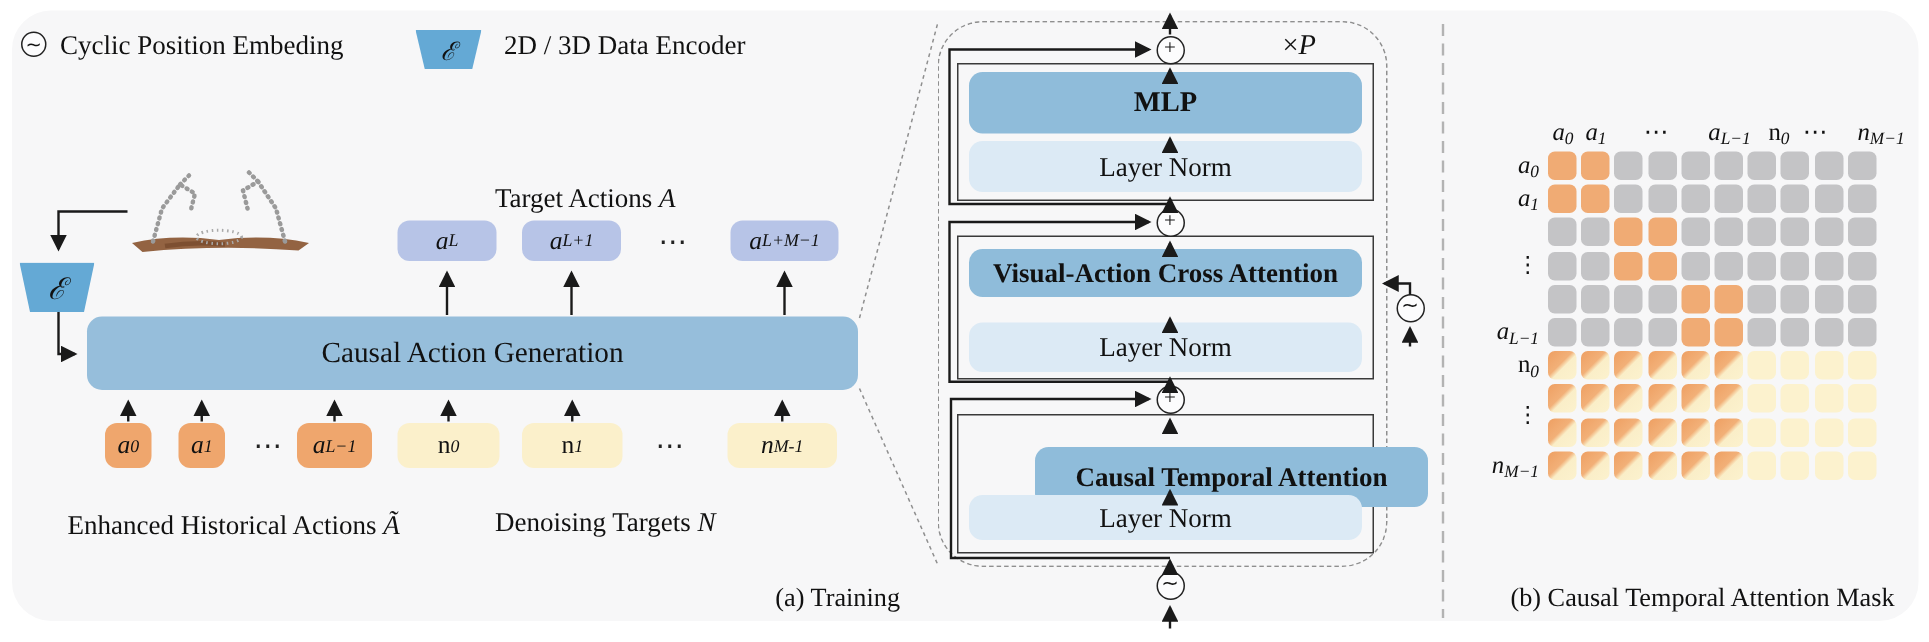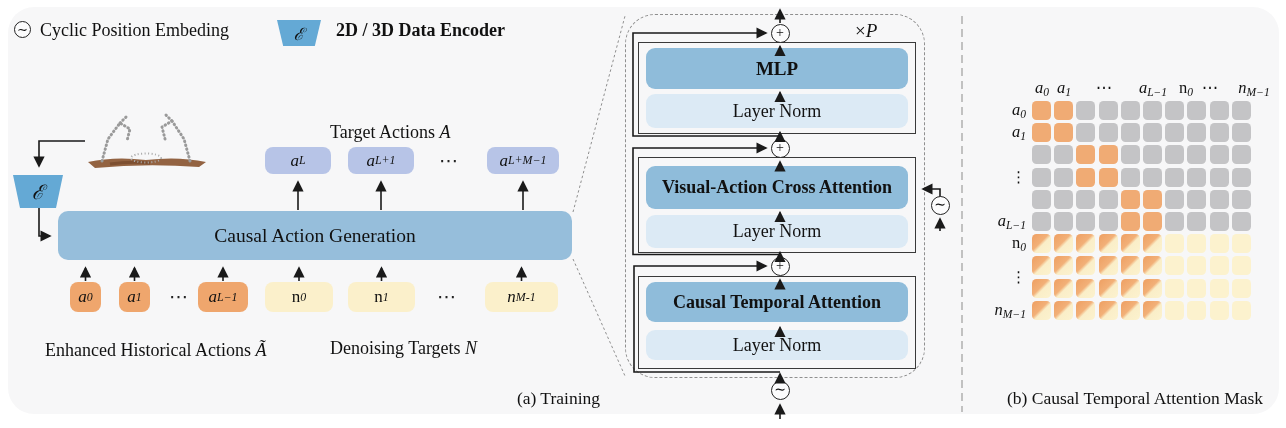--- a/index.html
+++ b/index.html
@@ -57,21 +57,21 @@
 <body>
 
 <div id="fig" style="--accent-blue: #8fbcda; --light-blue: #dceaf5; --box-blue: #96bedb; --enc-blue: #64a9d5; --tok-orange: #efa66d; --tok-yellow: #fbf0cb; --tok-purple: #b7c4e7; --mask-orange: #f0ab74; --mask-gray: #c4c4c6; --mask-yellow: #fcf2ce;">
   <div id="panel-bg" class="abs"></div>
 
   <div class="abs opc" style="left:14px;top:21px;width:17px;height:17px;font-size:13px;">∼</div>
   <div class="abs t18" style="left:40px;top:19px;">Cyclic Position Embeding</div>
   <div class="abs trap" style="left:277px;top:20px;width:44px;height:26px;">
     <span class="mi">ℰ</span>
   </div>
-  <div class="abs t18" style="left:336px;top:19px;font-weight:bold;">2D / 3D Data Encoder</div>
+  <div class="abs t18" style="left:336px;top:19px;">2D / 3D Data Encoder</div>
 
   <div class="abs t18" style="left:330px;top:104px;margin-top:17px;">
     <span>Target Actions </span><span class="mi">A</span>
   </div>
 
   <svg class="abs" style="left:80px;top:101px;" width="132" height="76" viewBox="0 0 132 76">
     <path d="M8,61 Q35,55 66,59 Q98,55 126,61 L119,66 Q66,62 15,67 Z" fill="#8a5632" opacity="0.92"></path>
     <path d="M30,63 Q50,60 70,62" stroke="#6e4326" stroke-width="3" fill="none" opacity="0.6"></path>
     <g stroke="#9a9a9a" stroke-width="3" fill="none" stroke-linecap="round" stroke-linejoin="round" stroke-dasharray="0.6 3.4">
       <path d="M22,60 L28,38 L40,22 L50,28 L47,40"></path>
@@ -144,23 +144,23 @@
   <div class="abs t18" style="left:855px;top:20px;font-size:19px;">
     <span>×</span><span class="mi">P</span>
   </div>
 
   <div class="block-frame" style="top:42px;height:92px;"></div>
   <div class="block-frame" style="top:157px;height:96px;"></div>
   <div class="block-frame" style="top:276px;height:93px;"></div>
 
   <div class="midbox dark" style="top:48px;height:41px;font-size:19px;">MLP</div>
   <div class="midbox light" style="top:94px;height:34px;">Layer Norm</div>
-  <div class="midbox dark" style="top:166px;height:43px;">Visual-Action Cross Attention</div>
+  <div class="midbox dark" style="top:166px;height:32px;">Visual-Action Cross Attention</div>
   <div class="midbox light" style="top:215px;height:33px;">Layer Norm</div>
-  <div class="midbox dark" style="top:282px;height:40px;">Causal Temporal Attention</div>
+  <div class="midbox dark" style="top:298px;height:40px;margin-left:44px;">Causal Temporal Attention</div>
   <div class="midbox light" style="top:330px;height:30px;">Layer Norm</div>
 
   <div class="circle19 opc" style="left:770.5px;top:23.5px;">+</div>
   <div class="circle19 opc" style="left:770.5px;top:138.5px;">+</div>
   <div class="circle19 opc" style="left:770.5px;top:256.5px;">+</div>
 
   <div class="circle19 opc" style="left:930.5px;top:195.5px;">∼</div>
   <div class="circle19 opc" style="left:770.5px;top:380.5px;">∼</div>
 
   <div id="mask-grid" class="abs">

